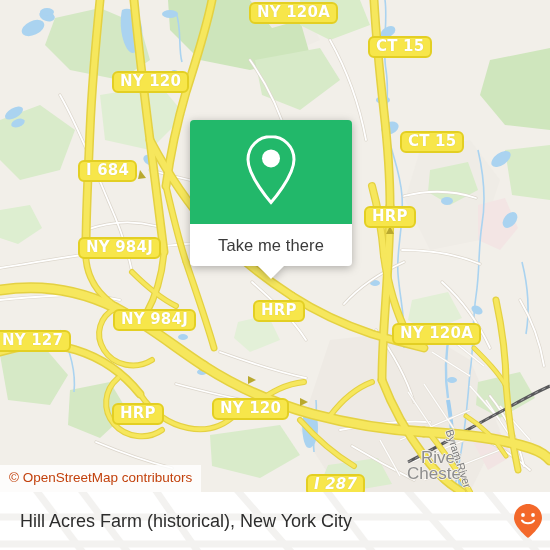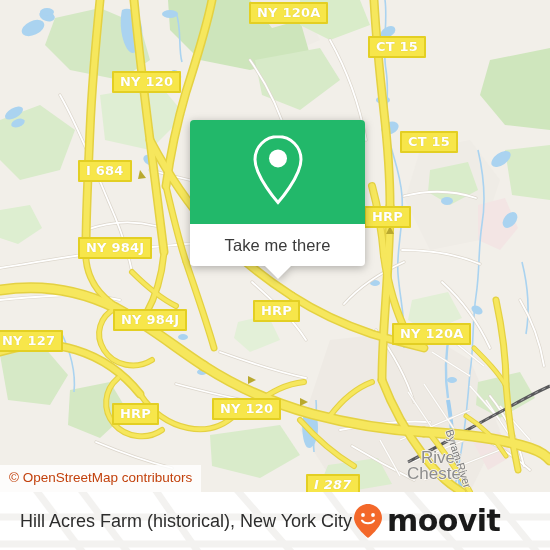--- a/index.html
+++ b/index.html
@@ -33,25 +33,25 @@
     left: 0;
     top: 0;
     display: block;
   }
 
   
   .shield {
     position: absolute;
     background: #f7e64a;
     border: 2px solid #e3cf23;
-    border-radius: 1px;
+    border-radius: 6px;
     color: #ffffff;
     font-family: "DejaVu Sans", sans-serif;
     font-weight: bold;
-    font-size: 13px;
+    font-size: 15px;
     line-height: 13px;
     padding: 2px 6px 3px 6px;
     white-space: nowrap;
     letter-spacing: 0.2px;
     text-shadow: 0 0 1px rgba(140,125,10,0.35);
   }
 
   
   .place-label {
     position: absolute;
@@ -87,21 +87,21 @@
     line-height: 16px;
     padding: 5px 9px 6px 9px;
     white-space: nowrap;
   }
 
   
   #popup {
     position: absolute;
     left: 190px;
     top: 120px;
-    width: 175px;
+    width: 162px;
     z-index: 30;
     filter: drop-shadow(0 2px 4px rgba(0,0,0,0.28));
   }
   #popup-top {
     background: #22b86a;
     height: 104px;
     border-radius: 4px 4px 0 0;
     position: relative;
   }
   #popup-pin {
@@ -152,21 +152,22 @@
     position: absolute;
     left: 0;
     top: 0;
     opacity: 1;
   }
   #footer-inner {
     position: relative;
     height: 100%;
     display: flex;
     align-items: center;
-    padding: 0 14px 0 20px;
+    justify-content: space-between;
+    padding: 0 6px 0 20px;
     box-sizing: border-box;
   }
   #footer-title {
     color: #2d2d2d;
     font-family: "Liberation Sans", sans-serif;
     font-size: 18px;
     line-height: 22px;
     white-space: nowrap;
   }
   #brand {
@@ -481,18 +482,17 @@
     </svg>
     <div id="footer-inner">
       <div id="footer-title">Hill Acres Farm (historical), New York City</div>
       <div id="brand">
         <svg width="32" height="36" viewBox="0 0 32 36">
           <path d="M16 1 C8.3 1 2 7.3 2 15 C2 24 16 35 16 35 C16 35 30 24 30 15 C30 7.3 23.7 1 16 1 Z" fill="#f3682a"></path>
           <circle cx="11" cy="12" r="1.9" fill="#ffffff"></circle>
           <circle cx="21" cy="12" r="1.9" fill="#ffffff"></circle>
           <path d="M10 17.5 C12.5 21.2 19.5 21.2 22 17.5" fill="none" stroke="#ffffff" stroke-width="2.1" stroke-linecap="round"></path>
         </svg>
-        <span id="brand-name">moovit</span>
       </div>
     </div>
   </div>
 
 </div>
 
 </body></html>

